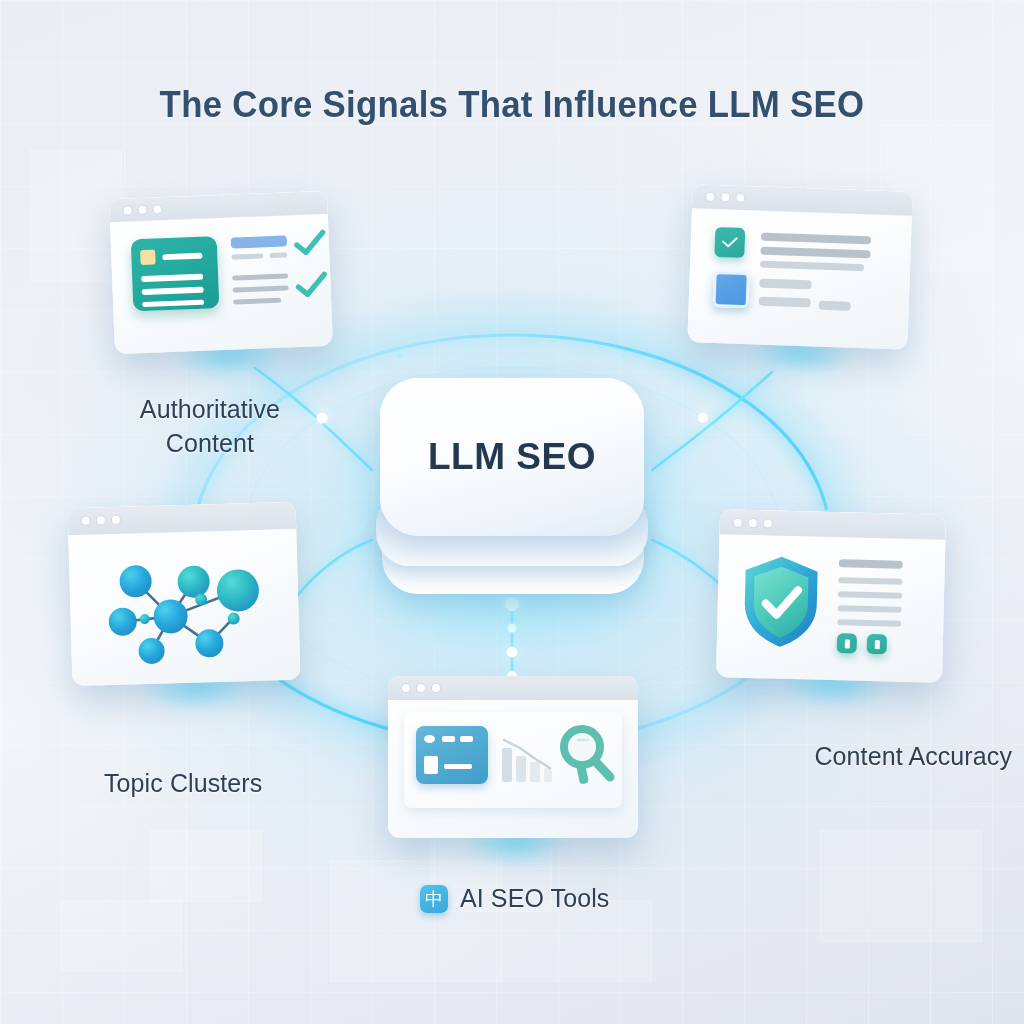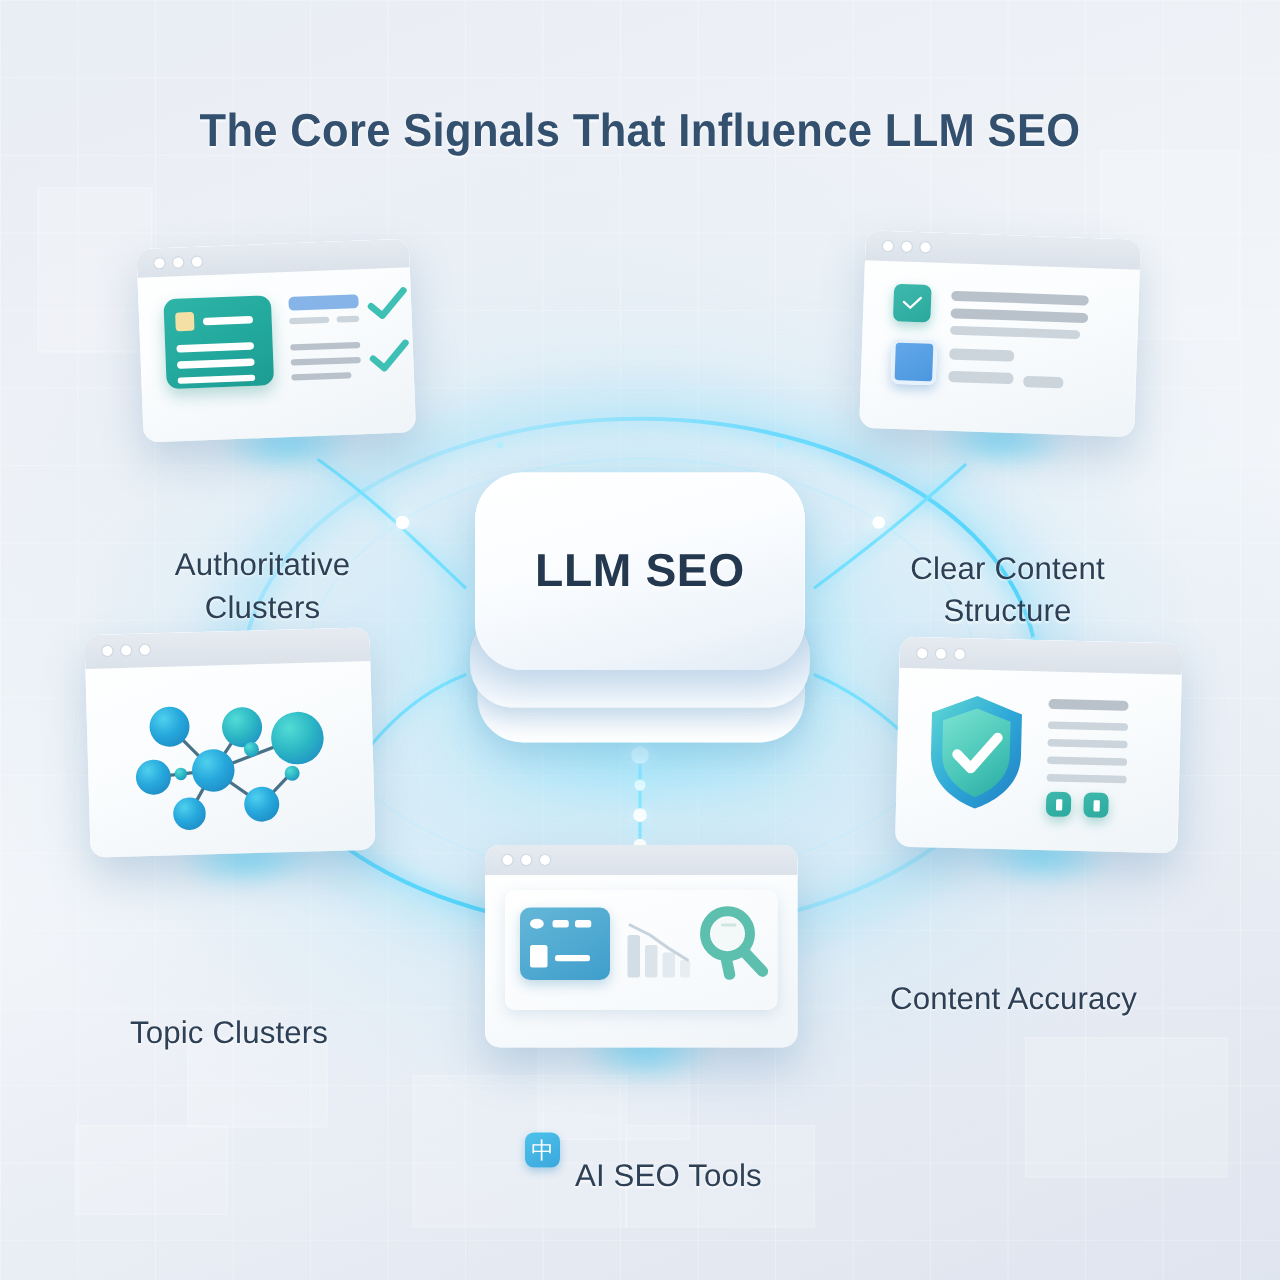--- a/index.html
+++ b/index.html
@@ -174,21 +174,20 @@
 
   
   .lbl {
     position: absolute;
     font-size: 25px;
     font-weight: 500;
     color: #2e4055;
     text-shadow: 0 1px 2px rgba(255,255,255,0.9);
     line-height: 1.35;
     letter-spacing: .1px;
-    margin-top: 43px;
   }
   .lbl.center { text-align: center; }
 
   .tool-row {
     position: absolute;
     display: flex;
     align-items: center;
     gap: 12px;
   }
   .tool-icon {
@@ -307,21 +306,21 @@
           <path d="M8 32 L26 48 L62 8"></path>
         </svg>
         <svg class="check" style="left:182px;top:56px;" width="34" height="30" viewBox="0 0 70 60">
           <path d="M8 32 L26 48 L62 8"></path>
         </svg>
       </div>
     </div>
   </div>
   <div class="lbl center" style="left:94px;top:393px;width:232px;">
     <div>Authoritative</div>
-    <div>Clusters</div>
+    <div>Content</div>
   </div>
 
   <div class="card" style="left:690px;top:188px;width:220px;height:158px;transform:rotate(2deg);">
     <div class="card-glow" style="left:58px;top:142px;width:110px;height:44px;"></div>
     <div class="win">
       <div class="win-bar">
         <span class="dot"></span>
         <span class="dot"></span>
         <span class="dot"></span>
       </div>
@@ -333,24 +332,20 @@
         </div>
         <div class="sq-blue" style="left:24px;top:62px;width:30px;height:30px;"></div>
         <span class="bar-line" style="left:70px;top:22px;width:110px;height:8px;"></span>
         <span class="bar-line" style="left:70px;top:36px;width:110px;height:8px;"></span>
         <span class="bar-line lt" style="left:70px;top:50px;width:104px;height:7px;"></span>
         <span class="bar-line lt" style="left:70px;top:68px;width:52px;height:9px;"></span>
         <span class="bar-line lt" style="left:70px;top:86px;width:52px;height:9px;"></span>
         <span class="bar-line lt" style="left:130px;top:88px;width:32px;height:9px;"></span>
       </div>
     </div>
-  </div>
-  <div class="lbl center" style="left:690px;top:396px;width:232px;">
-    <div>Clear Content</div>
-    <div>Structure</div>
   </div>
 
   <div class="card" style="left:70px;top:505px;width:228px;height:178px;transform:rotate(-1.6deg);">
     <div class="card-glow" style="left:70px;top:160px;width:110px;height:44px;"></div>
     <div class="win">
       <div class="win-bar">
         <span class="dot"></span>
         <span class="dot"></span>
         <span class="dot"></span>
       </div>
@@ -428,21 +423,21 @@
         <span class="bar-line lt" style="left:120px;top:82px;width:64px;height:6px;"></span>
         <div class="sq-teal" style="left:120px;top:96px;width:20px;height:20px;">
           <span style="display:block;width:5px;height:9px;background:#fff;border-radius:1px;"></span>
         </div>
         <div class="sq-teal" style="left:150px;top:96px;width:20px;height:20px;">
           <span style="display:block;width:5px;height:9px;background:#fff;border-radius:1px;"></span>
         </div>
       </div>
     </div>
   </div>
-  <div class="lbl" style="left:712px;top:740px;width:300px;">
+  <div class="lbl" style="left:712px;top:740px;width:300px;text-align:right;">
     <div>Content Accuracy</div>
   </div>
 
   <div class="card" style="left:388px;top:676px;width:250px;height:162px;">
     <div class="card-glow" style="left:76px;top:140px;width:104px;height:48px;"></div>
     <div class="win">
       <div class="win-bar">
         <span class="dot"></span>
         <span class="dot"></span>
         <span class="dot"></span>

